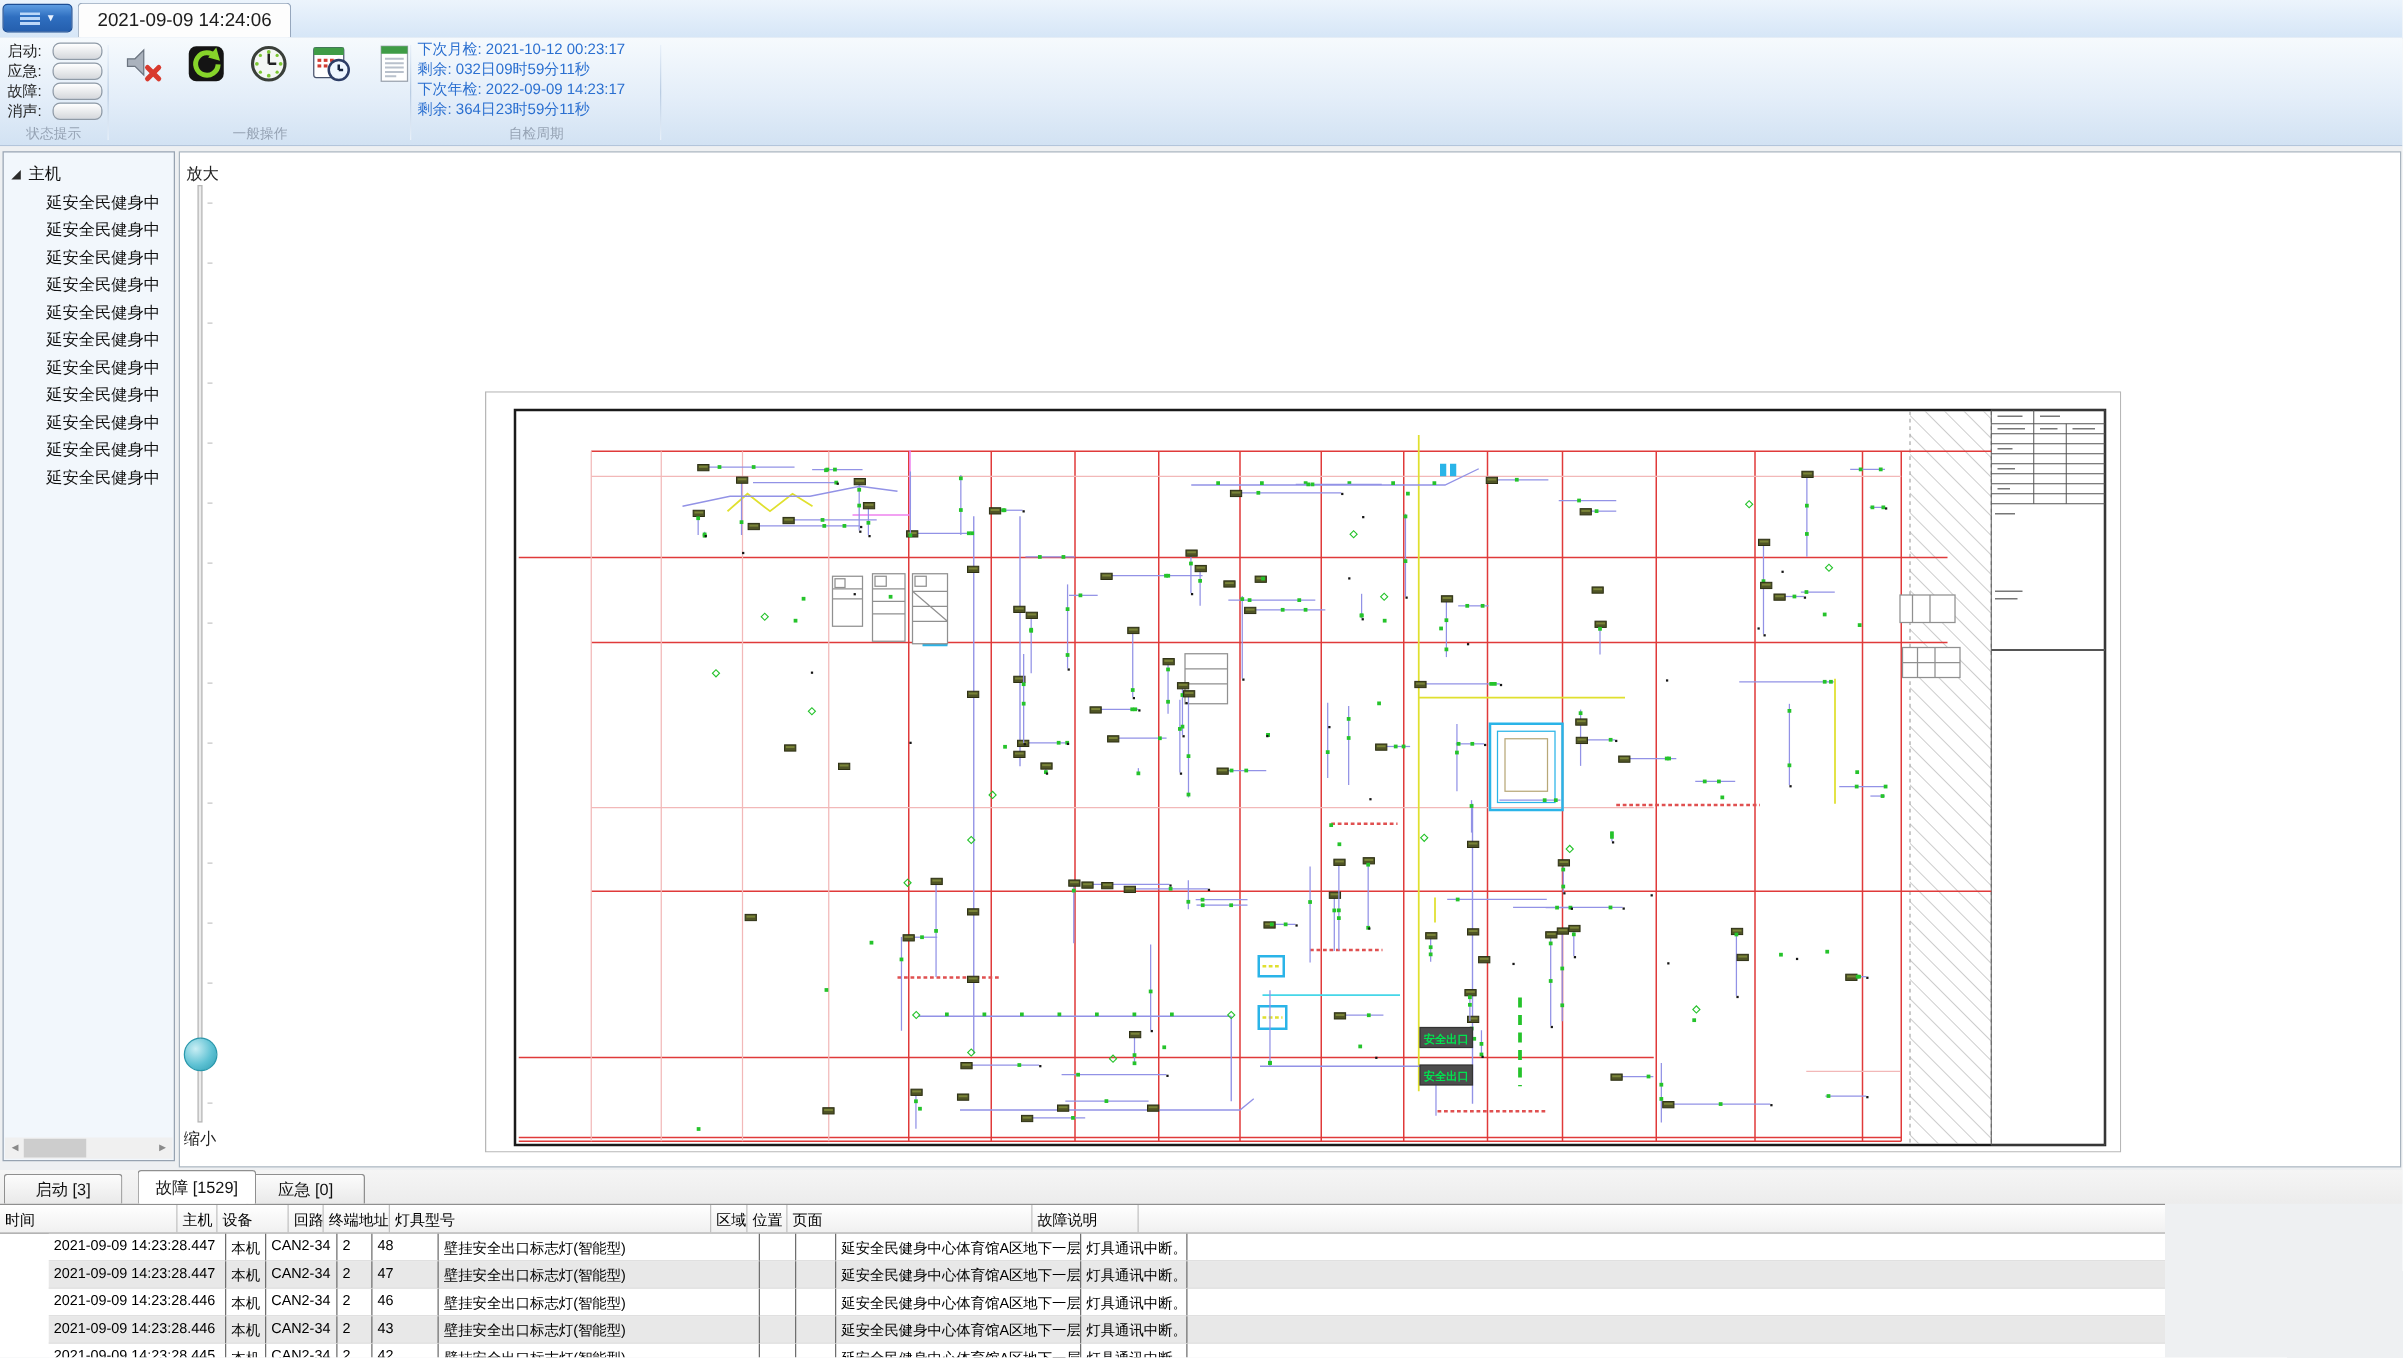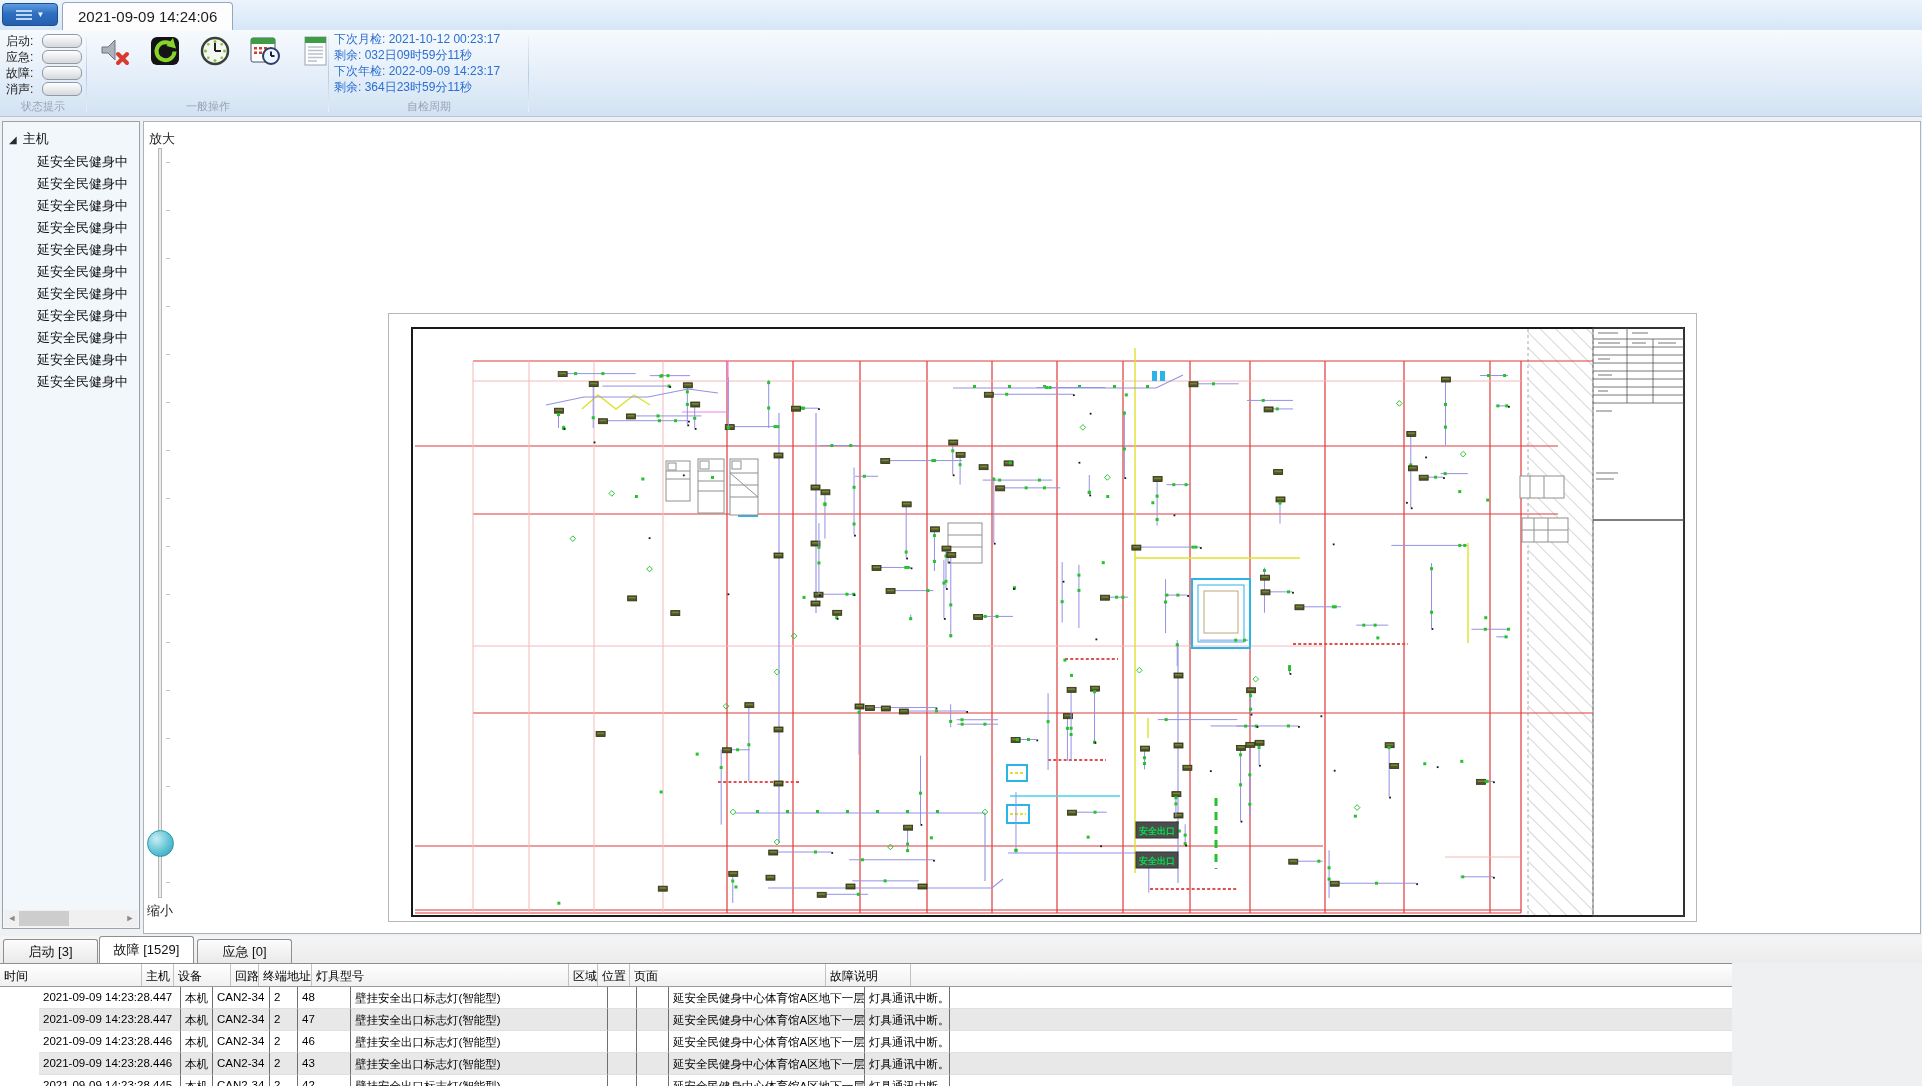--- a/index.html
+++ b/index.html
@@ -903,21 +903,21 @@
           <text x="769" y="551" text-anchor="middle" font-size="9" font-weight="bold" fill="#00e34f">安全出口</text>
         </g>
       </svg>
     </div>
   </div>
 
   <div class="tabstrip" id="tabstrip">
       <div class="tab" style="left: 3px;">
         <span>启动 [3]</span>
       </div>
-      <div class="tab active" style="left: 99px;">
+      <div class="tab active" style="left: 110px;">
         <span>故障 [1529]</span>
       </div>
       <div class="tab" style="left: 197px;">
         <span>应急 [0]</span>
       </div>
     </div>
 
   <div class="grid">
     <div class="grid-header" id="gridHeader">
         <div class="gh-cell" style="width: 142px;">时间</div>

